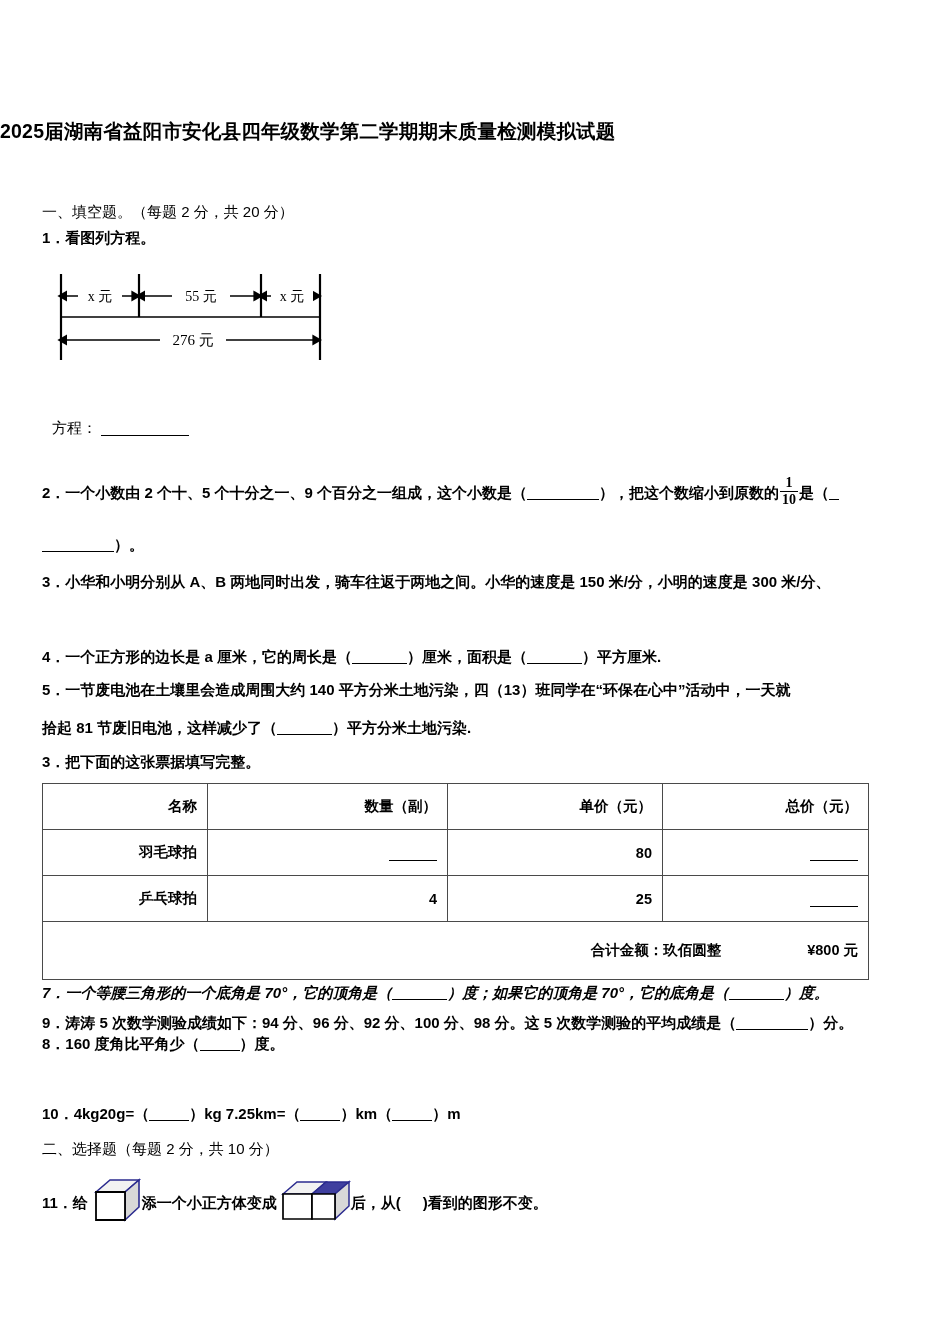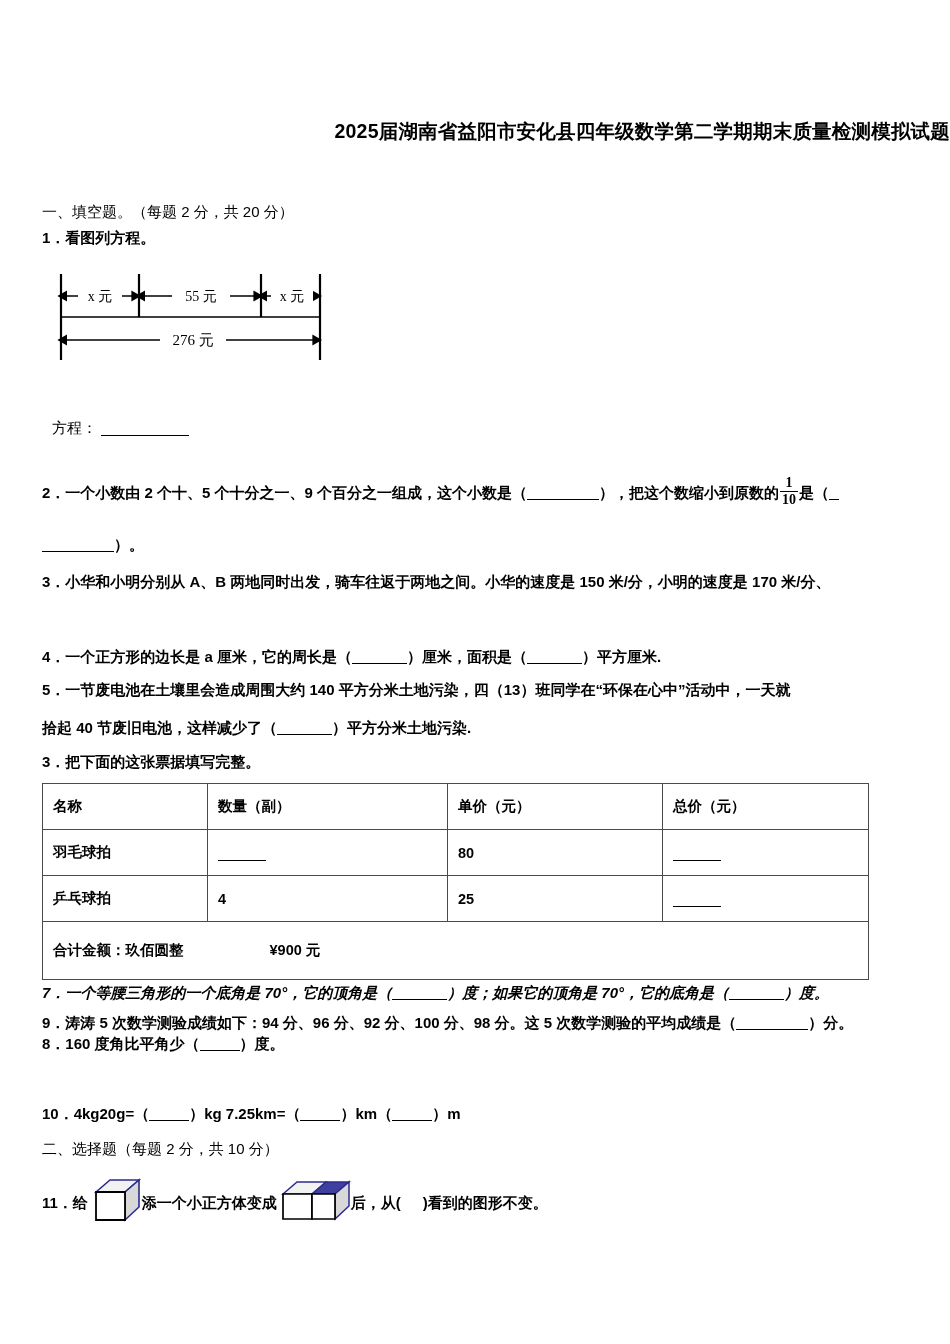--- a/index.html
+++ b/index.html
@@ -22,21 +22,21 @@
     height: 1344px;
     padding: 0;
   }
 
   
   .doc-title {
     position: absolute;
     top: 118px;
     left: 0;
     width: 950px;
-    text-align: right;
+    text-align: left;
     font-size: 19.5px;
     font-weight: bold;
     letter-spacing: 0.2px;
     font-family: "Liberation Sans", "DejaVu Sans", sans-serif;
   }
   .section-head {
     position: absolute;
     left: 42px;
     font-size: 15px;
     font-weight: normal;
@@ -105,21 +105,21 @@
     table-layout: fixed;
     font-size: 14.5px;
     font-weight: bold;
     font-family: "Liberation Sans", "DejaVu Sans", sans-serif;
   }
   .bill-table td, .bill-table th {
     border: 1.4px solid #4a4a4a;
     padding: 8px 10px;
     height: 46px;
     vertical-align: middle;
-    text-align: left;
+    text-align: right;
     font-weight: bold;
   }
   .bill-table .c0 { width: 165px; }
   .bill-table .c1 { width: 240px; }
   .bill-table .c2 { width: 215px; }
   .bill-table .c3 { width: 206px; }
   .bill-table .total-row td { height: 58px; }
   .tbl-blank { display: inline-block; width: 48px; border-bottom: 1.5px solid #000; vertical-align: -3px; }
   .total-amount { display: inline-block; margin-left: 86px; }
 
@@ -176,29 +176,29 @@
     <span>方程：</span><span class="rule"></span>
   </div>
 
   <div class="q-line" style="top:476px;">
     <span>2．一个小数由 2 个十、5 个十分之一、9 个百分之一组成，这个小数是（</span><span class="blank-l"></span><span>），把这个数缩小到原数的</span><span class="frac"><span class="num">1</span><span class="den">10</span></span><span>是（</span><span style="display:inline-block;width:10px;border-bottom:1.4px solid #000;vertical-align:-2px;"></span>
   </div>
   <div class="q-line" style="top:536px;">
     <span class="blank-l"></span><span>）。</span>
   </div>
 
-  <div class="q-line" style="top:573px;">3．小华和小明分别从 A、B 两地同时出发，骑车往返于两地之间。小华的速度是 150 米/分，小明的速度是 170 米/分、</div>
+  <div class="q-line" style="top:573px;">3．小华和小明分别从 A、B 两地同时出发，骑车往返于两地之间。小华的速度是 150 米/分，小明的速度是 300 米/分、</div>
 
   <div class="q-line" style="top:648px;">
     <span>4．一个正方形的边长是 a 厘米，它的周长是（</span><span class="blank-m"></span><span>）厘米，面积是（</span><span class="blank-m"></span><span>）平方厘米.</span>
   </div>
 
   <div class="q-line" style="top:681px;">5．一节废电池在土壤里会造成周围大约 140 平方分米土地污染，四（13）班同学在“环保在心中”活动中，一天就</div>
   <div class="q-line" style="top:719px;">
-    <span>拾起 40 节废旧电池，这样减少了（</span><span class="blank-m"></span><span>）平方分米土地污染.</span>
+    <span>拾起 81 节废旧电池，这样减少了（</span><span class="blank-m"></span><span>）平方分米土地污染.</span>
   </div>
 
   <div class="q-line" style="top:753px;">3．把下面的这张票据填写完整。</div>
 
   <table class="bill-table">
     <tbody>
         <tr>
       <th class="c0">名称</th>
       <th class="c1">数量（副）</th>
       <th class="c2">单价（元）</th>
@@ -211,21 +211,21 @@
       <td class="c3"><span class="tbl-blank"></span></td>
     </tr>
     <tr>
       <td class="c0">乒乓球拍</td>
       <td class="c1">4</td>
       <td class="c2">25</td>
       <td class="c3"><span class="tbl-blank"></span></td>
     </tr>
     <tr class="total-row">
       <td colspan="4">
-        <span>合计金额：玖佰圆整</span><span class="total-amount">¥900 元</span>
+        <span>合计金额：玖佰圆整</span><span class="total-amount">¥800 元</span>
       </td>
     </tr>
   </tbody>
     </table>
 
   <div class="q-line" style="top:984px;font-style:italic;">
     <span>7．一个等腰三角形的一个底角是 70°，它的顶角是（</span><span class="blank-m"></span><span>）度；如果它的顶角是 70°，它的底角是（</span><span class="blank-m"></span><span>）度。</span>
   </div>
 
   <div class="q-line" style="top:1035px;">

